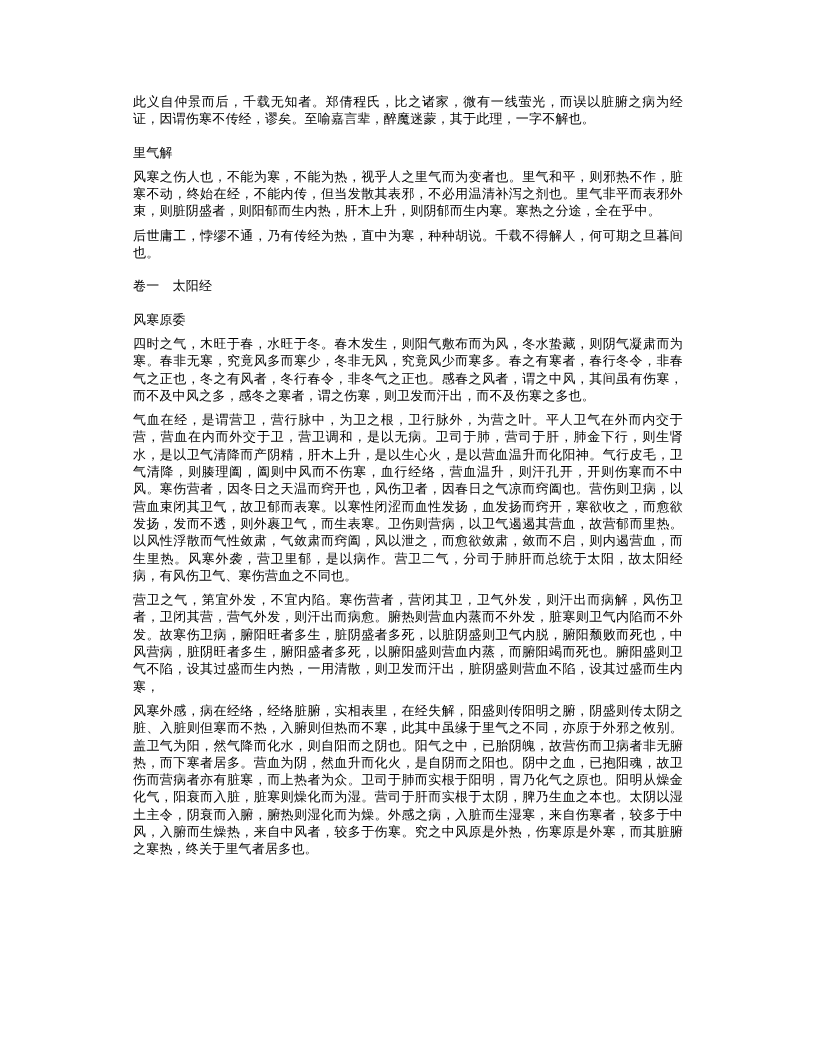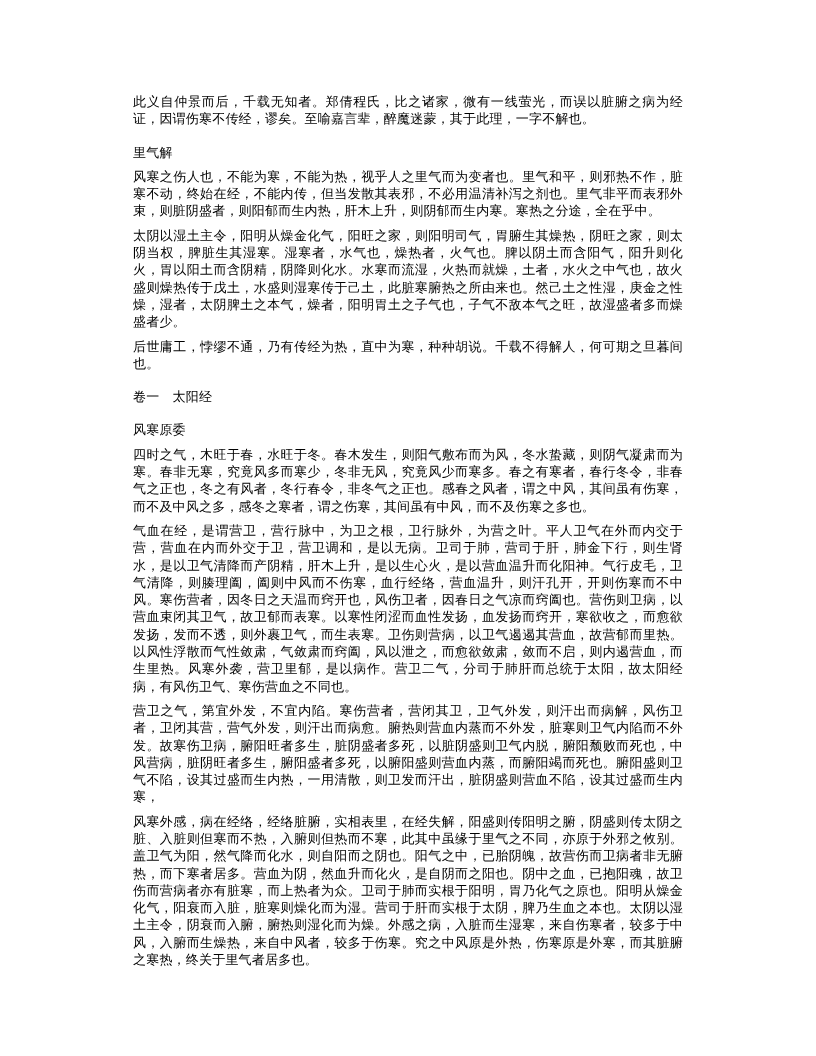--- a/index.html
+++ b/index.html
@@ -36,21 +36,20 @@
     letter-spacing: 0.2px;
   }
 </style>
 </head>
 <body>
 
 <div class="page">
   <p class="doc-block">此义自仲景而后，千载无知者。郑倩程氏，比之诸家，微有一线萤光，而误以脏腑之病为经证，因谓伤寒不传经，谬矣。至喻嘉言辈，醉魔迷蒙，其于此理，一字不解也。</p>
   <p class="doc-heading">里气解</p>
   <p class="doc-block">风寒之伤人也，不能为寒，不能为热，视乎人之里气而为变者也。里气和平，则邪热不作，脏寒不动，终始在经，不能内传，但当发散其表邪，不必用温清补泻之剂也。里气非平而表邪外束，则脏阴盛者，则阳郁而生内热，肝木上升，则阴郁而生内寒。寒热之分途，全在乎中。</p>
-  <p class="doc-block">太阴以湿土主令，阳明从燥金化气，阳旺之家，则阳明司气，胃腑生其燥热，阴旺之家，则太阴当权，脾脏生其湿寒。湿寒者，水气也，燥热者，火气也。脾以阴土而含阳气，阳升则化火，胃以阳土而含阴精，阴降则化水。水寒而流湿，火热而就燥，土者，水火之中气也，故火盛则燥热传于戊土，水盛则湿寒传于己土，此脏寒腑热之所由来也。然己土之性湿，庚金之性燥，湿者，太阴脾土之本气，燥者，阳明胃土之子气也，子气不敌本气之旺，故湿盛者多而燥盛者少。</p>
   <p class="doc-block">后世庸工，悖缪不通，乃有传经为热，直中为寒，种种胡说。千载不得解人，何可期之旦暮间也。</p>
   <p class="doc-heading">卷一　太阳经</p>
   <p class="doc-heading">风寒原委</p>
-  <p class="doc-block">四时之气，木旺于春，水旺于冬。春木发生，则阳气敷布而为风，冬水蛰藏，则阴气凝肃而为寒。春非无寒，究竟风多而寒少，冬非无风，究竟风少而寒多。春之有寒者，春行冬令，非春气之正也，冬之有风者，冬行春令，非冬气之正也。感春之风者，谓之中风，其间虽有伤寒，而不及中风之多，感冬之寒者，谓之伤寒，其间虽有中风，而不及伤寒之多也。</p>
+  <p class="doc-block">四时之气，木旺于春，水旺于冬。春木发生，则阳气敷布而为风，冬水蛰藏，则阴气凝肃而为寒。春非无寒，究竟风多而寒少，冬非无风，究竟风少而寒多。春之有寒者，春行冬令，非春气之正也，冬之有风者，冬行春令，非冬气之正也。感春之风者，谓之中风，其间虽有伤寒，而不及中风之多，感冬之寒者，谓之伤寒，则卫发而汗出，而不及伤寒之多也。</p>
   <p class="doc-block">气血在经，是谓营卫，营行脉中，为卫之根，卫行脉外，为营之叶。平人卫气在外而内交于营，营血在内而外交于卫，营卫调和，是以无病。卫司于肺，营司于肝，肺金下行，则生肾水，是以卫气清降而产阴精，肝木上升，是以生心火，是以营血温升而化阳神。气行皮毛，卫气清降，则腠理阖，阖则中风而不伤寒，血行经络，营血温升，则汗孔开，开则伤寒而不中风。寒伤营者，因冬日之天温而窍开也，风伤卫者，因春日之气凉而窍阖也。营伤则卫病，以营血束闭其卫气，故卫郁而表寒。以寒性闭涩而血性发扬，血发扬而窍开，寒欲收之，而愈欲发扬，发而不透，则外裹卫气，而生表寒。卫伤则营病，以卫气遏遏其营血，故营郁而里热。以风性浮散而气性敛肃，气敛肃而窍阖，风以泄之，而愈欲敛肃，敛而不启，则内遏营血，而生里热。风寒外袭，营卫里郁，是以病作。营卫二气，分司于肺肝而总统于太阳，故太阳经病，有风伤卫气、寒伤营血之不同也。</p>
   <p class="doc-block">营卫之气，第宜外发，不宜内陷。寒伤营者，营闭其卫，卫气外发，则汗出而病解，风伤卫者，卫闭其营，营气外发，则汗出而病愈。腑热则营血内蒸而不外发，脏寒则卫气内陷而不外发。故寒伤卫病，腑阳旺者多生，脏阴盛者多死，以脏阴盛则卫气内脱，腑阳颓败而死也，中风营病，脏阴旺者多生，腑阳盛者多死，以腑阳盛则营血内蒸，而腑阳竭而死也。腑阳盛则卫气不陷，设其过盛而生内热，一用清散，则卫发而汗出，脏阴盛则营血不陷，设其过盛而生内寒，</p>
   <p class="doc-block">风寒外感，病在经络，经络脏腑，实相表里，在经失解，阳盛则传阳明之腑，阴盛则传太阴之脏、入脏则但寒而不热，入腑则但热而不寒，此其中虽缘于里气之不同，亦原于外邪之攸别。盖卫气为阳，然气降而化水，则自阳而之阴也。阳气之中，已胎阴魄，故营伤而卫病者非无腑热，而下寒者居多。营血为阴，然血升而化火，是自阴而之阳也。阴中之血，已抱阳魂，故卫伤而营病者亦有脏寒，而上热者为众。卫司于肺而实根于阳明，胃乃化气之原也。阳明从燥金化气，阳衰而入脏，脏寒则燥化而为湿。营司于肝而实根于太阴，脾乃生血之本也。太阴以湿土主令，阴衰而入腑，腑热则湿化而为燥。外感之病，入脏而生湿寒，来自伤寒者，较多于中风，入腑而生燥热，来自中风者，较多于伤寒。究之中风原是外热，伤寒原是外寒，而其脏腑之寒热，终关于里气者居多也。</p>
 </div>
 
 </body></html>

